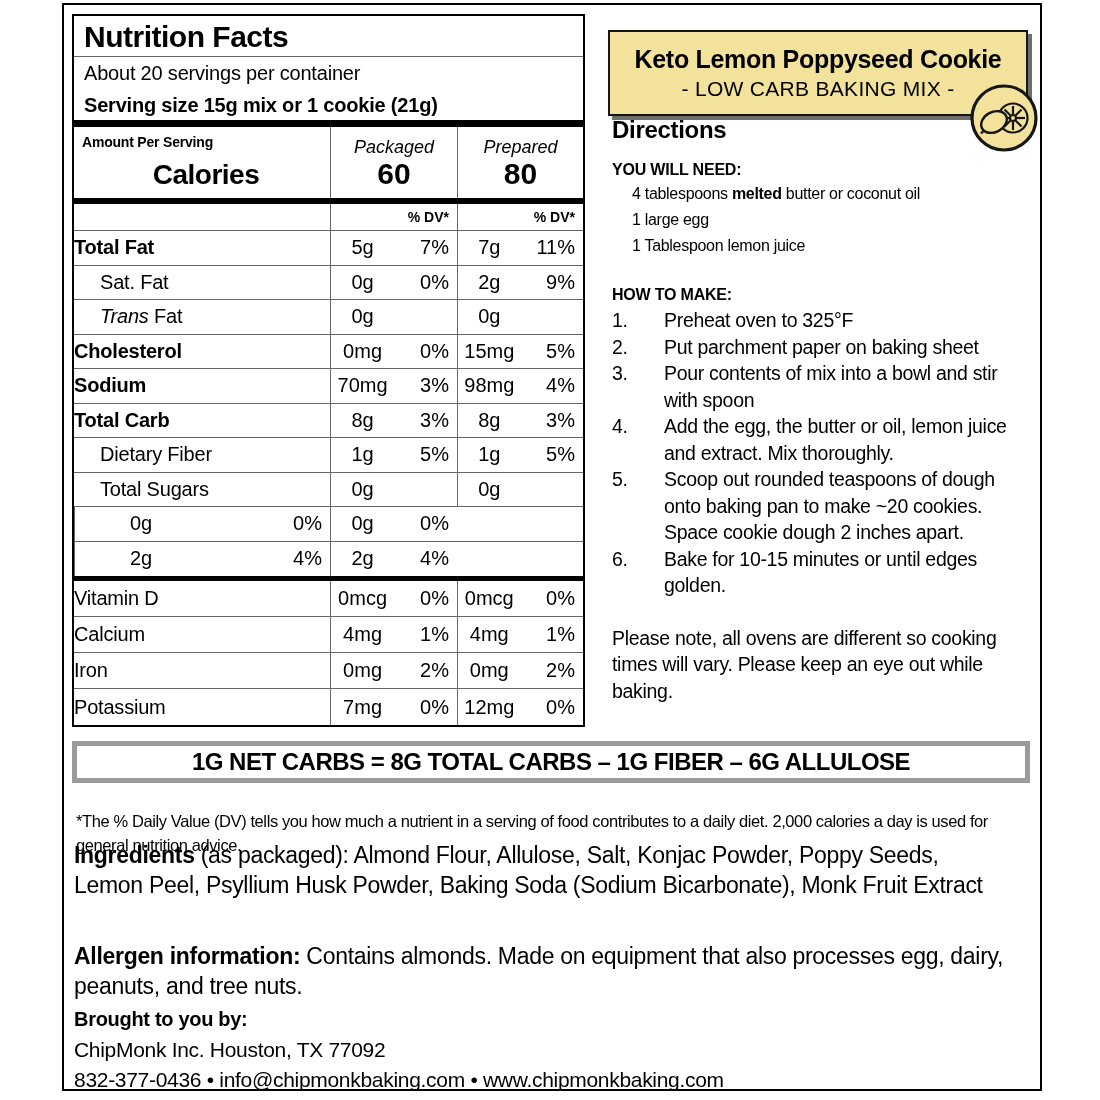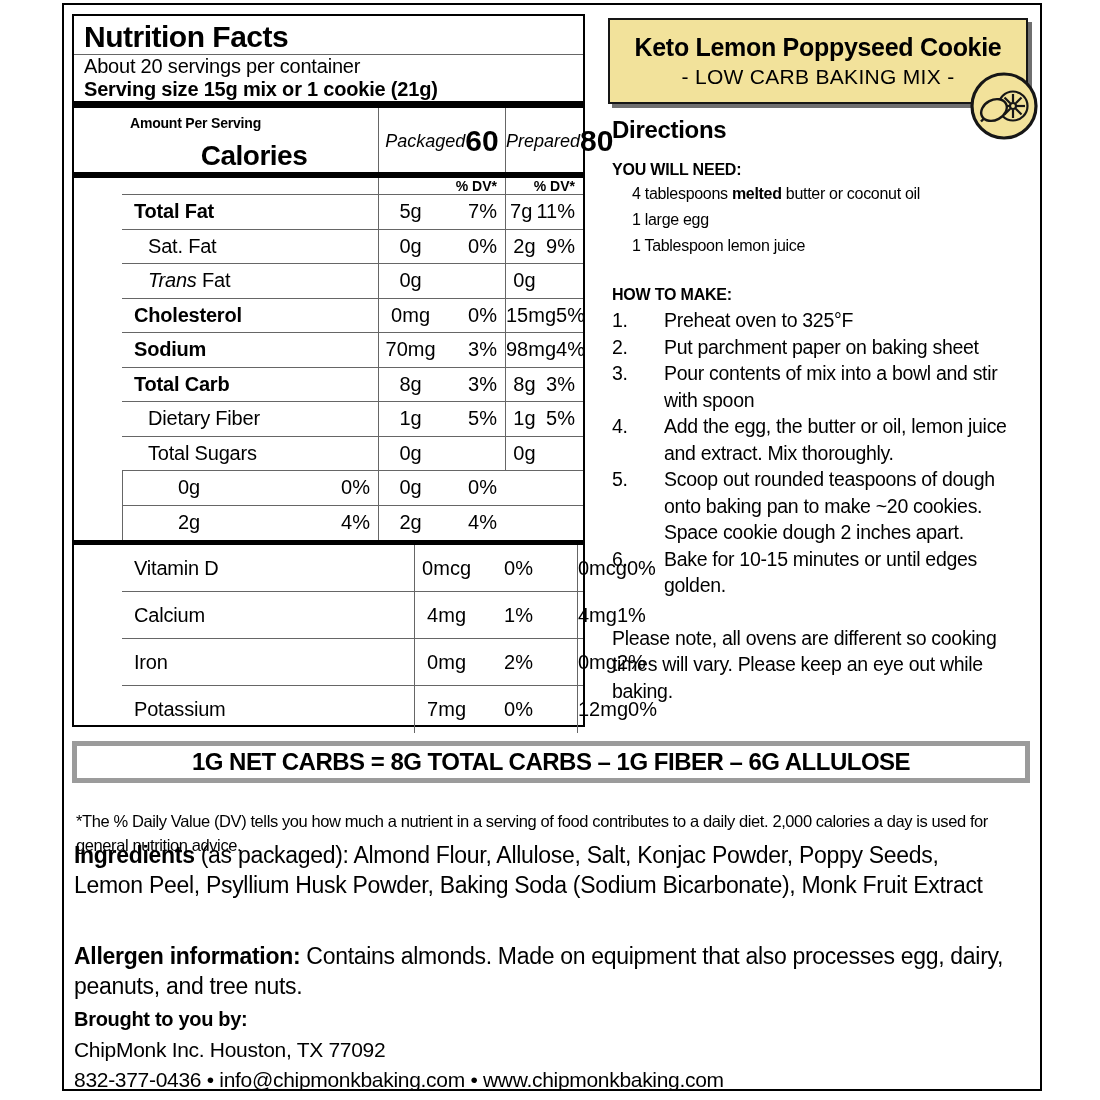--- a/index.html
+++ b/index.html
@@ -10,44 +10,44 @@
   
   .nf{position:absolute;left:72px;top:14px;width:513px;height:713px;border:2px solid #000;
       box-sizing:border-box;display:flex;flex-direction:column;background:#fff;}
   .nf-title{height:44px;box-sizing:border-box;font-size:30px;font-weight:bold;letter-spacing:-0.5px;
       padding:4px 0 0 10px;border-bottom:1px solid #666;}
   .nf-line{box-sizing:border-box;padding-left:10px;font-size:20px;display:flex;align-items:center;letter-spacing:-0.2px;}
   .nf-serv{height:35px;}
   .nf-size{height:33px;font-weight:bold;}
   .bar{background:#000;flex:none;}
   .b7{height:7px}.b6{height:6px}.b5{height:5px}
-  .grid3{display:grid;grid-template-columns:256px 127px 1fr;margin-left:48px;}
+  .grid3{display:grid;grid-template-columns:256px 127px 1fr;}
   .nf-cal{height:76px;}
   .nf-cal-left{padding:7px 0 0 8px;}
   .aps{font-size:14px;font-weight:bold;letter-spacing:-0.2px;}
   .cal{font-size:28px;font-weight:bold;letter-spacing:-0.5px;margin-top:9px;text-align:center;}
-  .nf-cal-val{border-left:1px solid #666;display:flex;align-items:center;justify-content:center;padding-top:2px;}
+  .nf-cal-val{border-left:1px solid #666;display:flex;flex-direction:column;align-items:center;justify-content:center;padding-top:2px;}
   .colname{font-style:italic;font-size:18px;}
   .calnum{font-size:30px;font-weight:bold;line-height:1.05;}
   .nf-dvrow{height:29px;border-bottom:1px solid #666;box-sizing:border-box;}
   .dvhead-cell{border-left:1px solid #666;display:flex;align-items:center;justify-content:flex-end;
       padding-right:8px;font-size:14px;font-weight:bold;}
   .nf-row{height:34.5px;box-sizing:border-box;border-bottom:1px solid #666;font-size:20px;}
-  .vits .nf-row{height:47px;gap:36px;}
+  .vits .nf-row{height:36px;}
   .rows .nf-row:last-child,.vits .nf-row:last-child{border-bottom:none;}
-  .lbl{display:flex;align-items:center;padding-left:12px;letter-spacing:-0.2px;white-space:pre;}
+  .lbl{display:flex;align-items:center;padding-left:0;letter-spacing:-0.2px;white-space:pre;}
   .lbl.bold{font-weight:bold;}
   .lbl.indent{padding-left:26px;}
   .ital{font-style:italic;}
   .val{border-left:1px solid #666;display:flex;align-items:center;}
   .amt{flex:1.15;text-align:center;}
   .dv{flex:1;text-align:right;padding-right:8px;}
 
   
-  .ybox{position:absolute;left:608px;top:18px;width:420px;height:86px;background:#f2e29b;
+  .ybox{position:absolute;left:608px;top:30px;width:420px;height:86px;background:#f2e29b;
       border:2px solid #161616;box-sizing:border-box;box-shadow:4px 4px 0 #6f6f6f;
       display:flex;flex-direction:column;align-items:center;justify-content:center;}
   .ybox-title{font-size:25px;font-weight:bold;letter-spacing:-0.3px;}
   .ybox-sub{font-size:21px;margin-top:3px;letter-spacing:0.3px;}
   .lemon{position:absolute;right:-14px;bottom:-40px;width:72px;height:72px;}
 
   
   .rcol{position:absolute;left:612px;top:116px;width:422px;}
   .dir-title{font-size:24px;font-weight:bold;letter-spacing:-0.3px;}
   .sub-head{font-size:16px;font-weight:bold;letter-spacing:-0.2px;}

